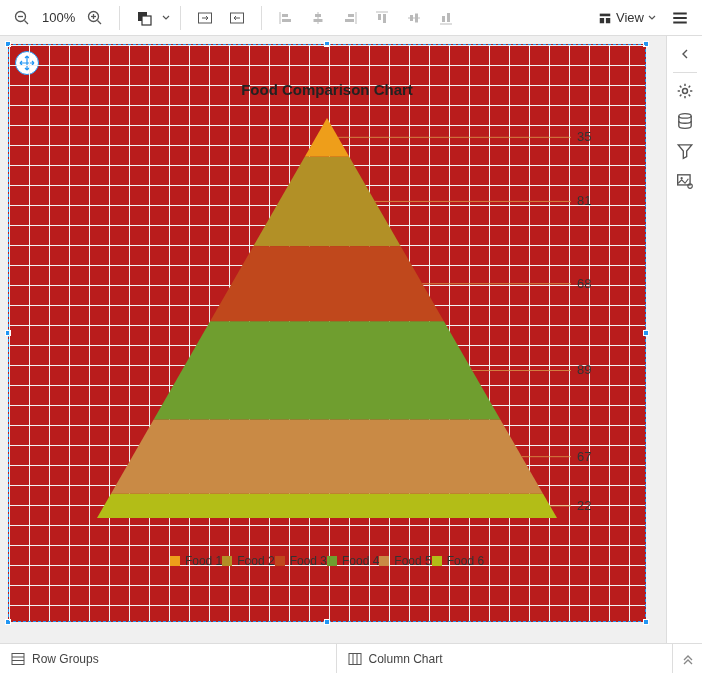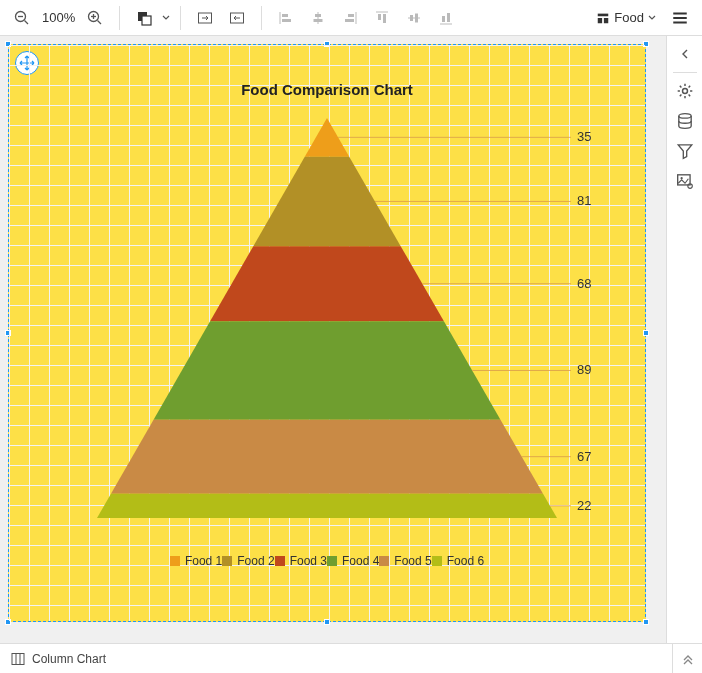--- a/index.html
+++ b/index.html
@@ -11,21 +11,21 @@
 .toolbar-btn { width: 28px; height: 28px; display: flex; align-items: center; justify-content: center; border: none; background: transparent; cursor: pointer; border-radius: 2px; color: #555; }
 .toolbar-btn.disabled { opacity: 0.4; cursor: default; }
 .zoom-text { font-size: 13px; color: #333; padding: 0 4px; }
 .flex-spacer { flex: 1; }
 .view-btn { display: flex; align-items: center; gap: 4px; padding: 0 6px; height: 28px; border: none; background: transparent; cursor: pointer; font-size: 13px; color: #333; }
 .menu-btn { width: 28px; height: 28px; display: flex; align-items: center; justify-content: center; border: none; background: transparent; cursor: pointer; }
 
 .main-area { position: absolute; top: 36px; left: 0; right: 36px; bottom: 30px; display: flex; }
 .canvas-wrap { flex: 1; background: #f0f0f0; overflow: auto; position: relative; padding: 8px; }
 
-.selection-box { position: relative; width: 638px; height: 578px; border: 1px dashed #2196f3; background: #fde047; }
+.selection-box { position: relative; width: 638px; height: 578px; border: 1px dashed #2196f3; background: #b91c1c; }
 .sel-handle { position: absolute; width: 6px; height: 6px; background: #2196f3; border: 1px solid #fff; }
 .sel-handle.tl { top: -4px; left: -4px; }
 .sel-handle.tr { top: -4px; right: -4px; }
 .sel-handle.bl { bottom: -4px; left: -4px; }
 .sel-handle.br { bottom: -4px; right: -4px; }
 .sel-handle.tm { top: -4px; left: 50%; margin-left: -3px; }
 .sel-handle.bm { bottom: -4px; left: 50%; margin-left: -3px; }
 .sel-handle.ml { top: 50%; left: -4px; margin-top: -3px; }
 .sel-handle.mr { top: 50%; right: -4px; margin-top: -3px; }
 .move-handle { position: absolute; top: 6px; left: 6px; width: 24px; height: 24px; border: 1px solid #2196f3; border-radius: 50%; display: flex; align-items: center; justify-content: center; background: #fff; cursor: move; }
@@ -140,21 +140,21 @@
         <rect x="9" y="3" width="3" height="9" fill="#555"></rect>
       </svg>
   </button>
   <div class="flex-spacer"></div>
   <button class="view-btn">
     <svg width="14" height="14" viewBox="0 0 16 16">
         <rect x="2" y="3" width="12" height="3" fill="#333"></rect>
         <rect x="2" y="8" width="5" height="6" fill="#333"></rect>
         <rect x="9" y="8" width="5" height="6" fill="#333"></rect>
       </svg>
-    <span>Food</span>
+    <span>View</span>
     <svg width="8" height="8" viewBox="0 0 8 8">
         <path d="M1 2 L4 5 L7 2" stroke="#555" stroke-width="1.2" fill="none"></path>
       </svg>
   </button>
   <button class="menu-btn">
     <svg width="18" height="18" viewBox="0 0 16 16">
         <line x1="2" y1="4" x2="14" y2="4" stroke="#333" stroke-width="1.8"></line>
         <line x1="2" y1="8" x2="14" y2="8" stroke="#333" stroke-width="1.8"></line>
         <line x1="2" y1="12" x2="14" y2="12" stroke="#333" stroke-width="1.8"></line>
       </svg>
@@ -260,20 +260,28 @@
     <svg width="18" height="18" viewBox="0 0 16 16">
         <rect x="1.5" y="2.5" width="11" height="9" stroke="#555" fill="none" stroke-width="1.2"></rect>
         <circle cx="5" cy="5.5" r="1" fill="#555"></circle>
         <path d="M2 10l3-3 3 3 3-4" stroke="#555" fill="none"></path>
         <circle cx="12.5" cy="12.5" r="2" stroke="#555" fill="none"></circle>
       </svg>
   </button>
 </div>
 
 <div class="bottom-bar">
+  <div class="bottom-cell row">
+    <svg width="16" height="16" viewBox="0 0 16 16">
+        <rect x="2" y="2.5" width="12" height="11" stroke="#555" fill="none"></rect>
+        <line x1="2" y1="6" x2="14" y2="6" stroke="#555"></line>
+        <line x1="2" y1="9.5" x2="14" y2="9.5" stroke="#555"></line>
+      </svg>
+    <span>Row Groups</span>
+  </div>
   <div class="bottom-cell col">
     <svg width="16" height="16" viewBox="0 0 16 16">
         <rect x="2" y="2.5" width="12" height="11" stroke="#555" fill="none"></rect>
         <line x1="6" y1="2.5" x2="6" y2="13.5" stroke="#555"></line>
         <line x1="10" y1="2.5" x2="10" y2="13.5" stroke="#555"></line>
       </svg>
     <span>Column Chart</span>
   </div>
   <div class="bottom-expand">
     <svg width="12" height="12" viewBox="0 0 12 12">

